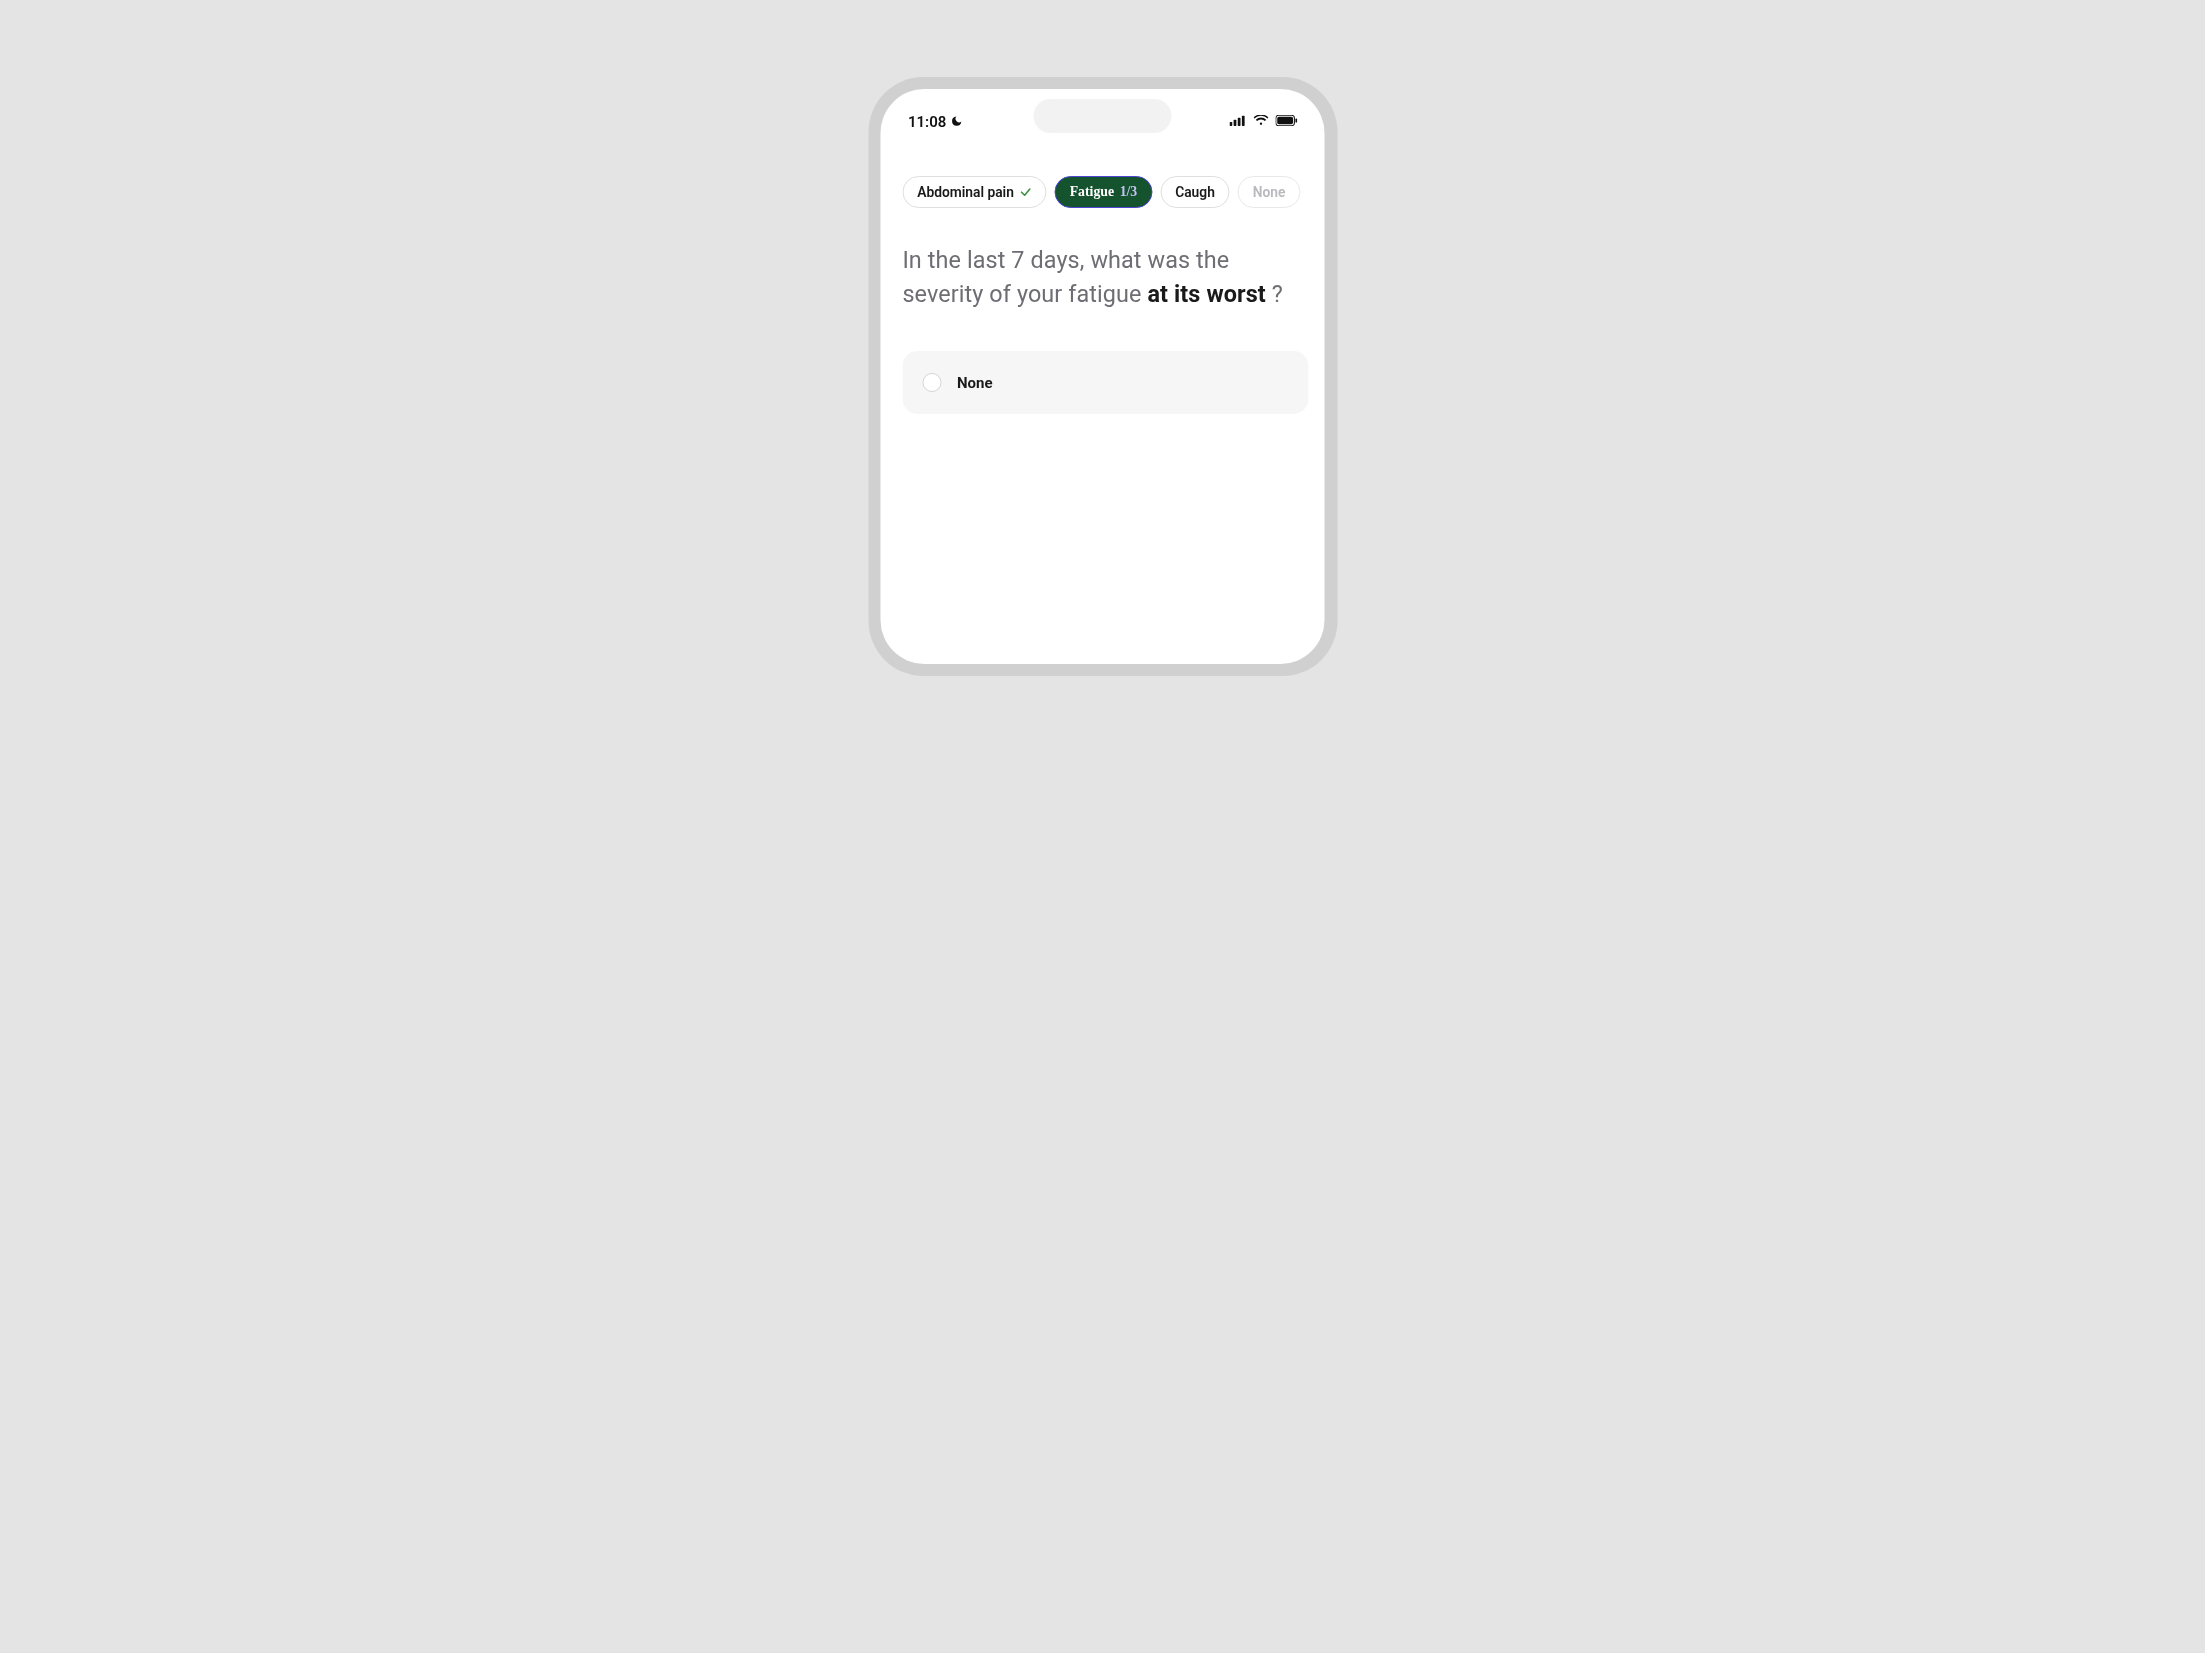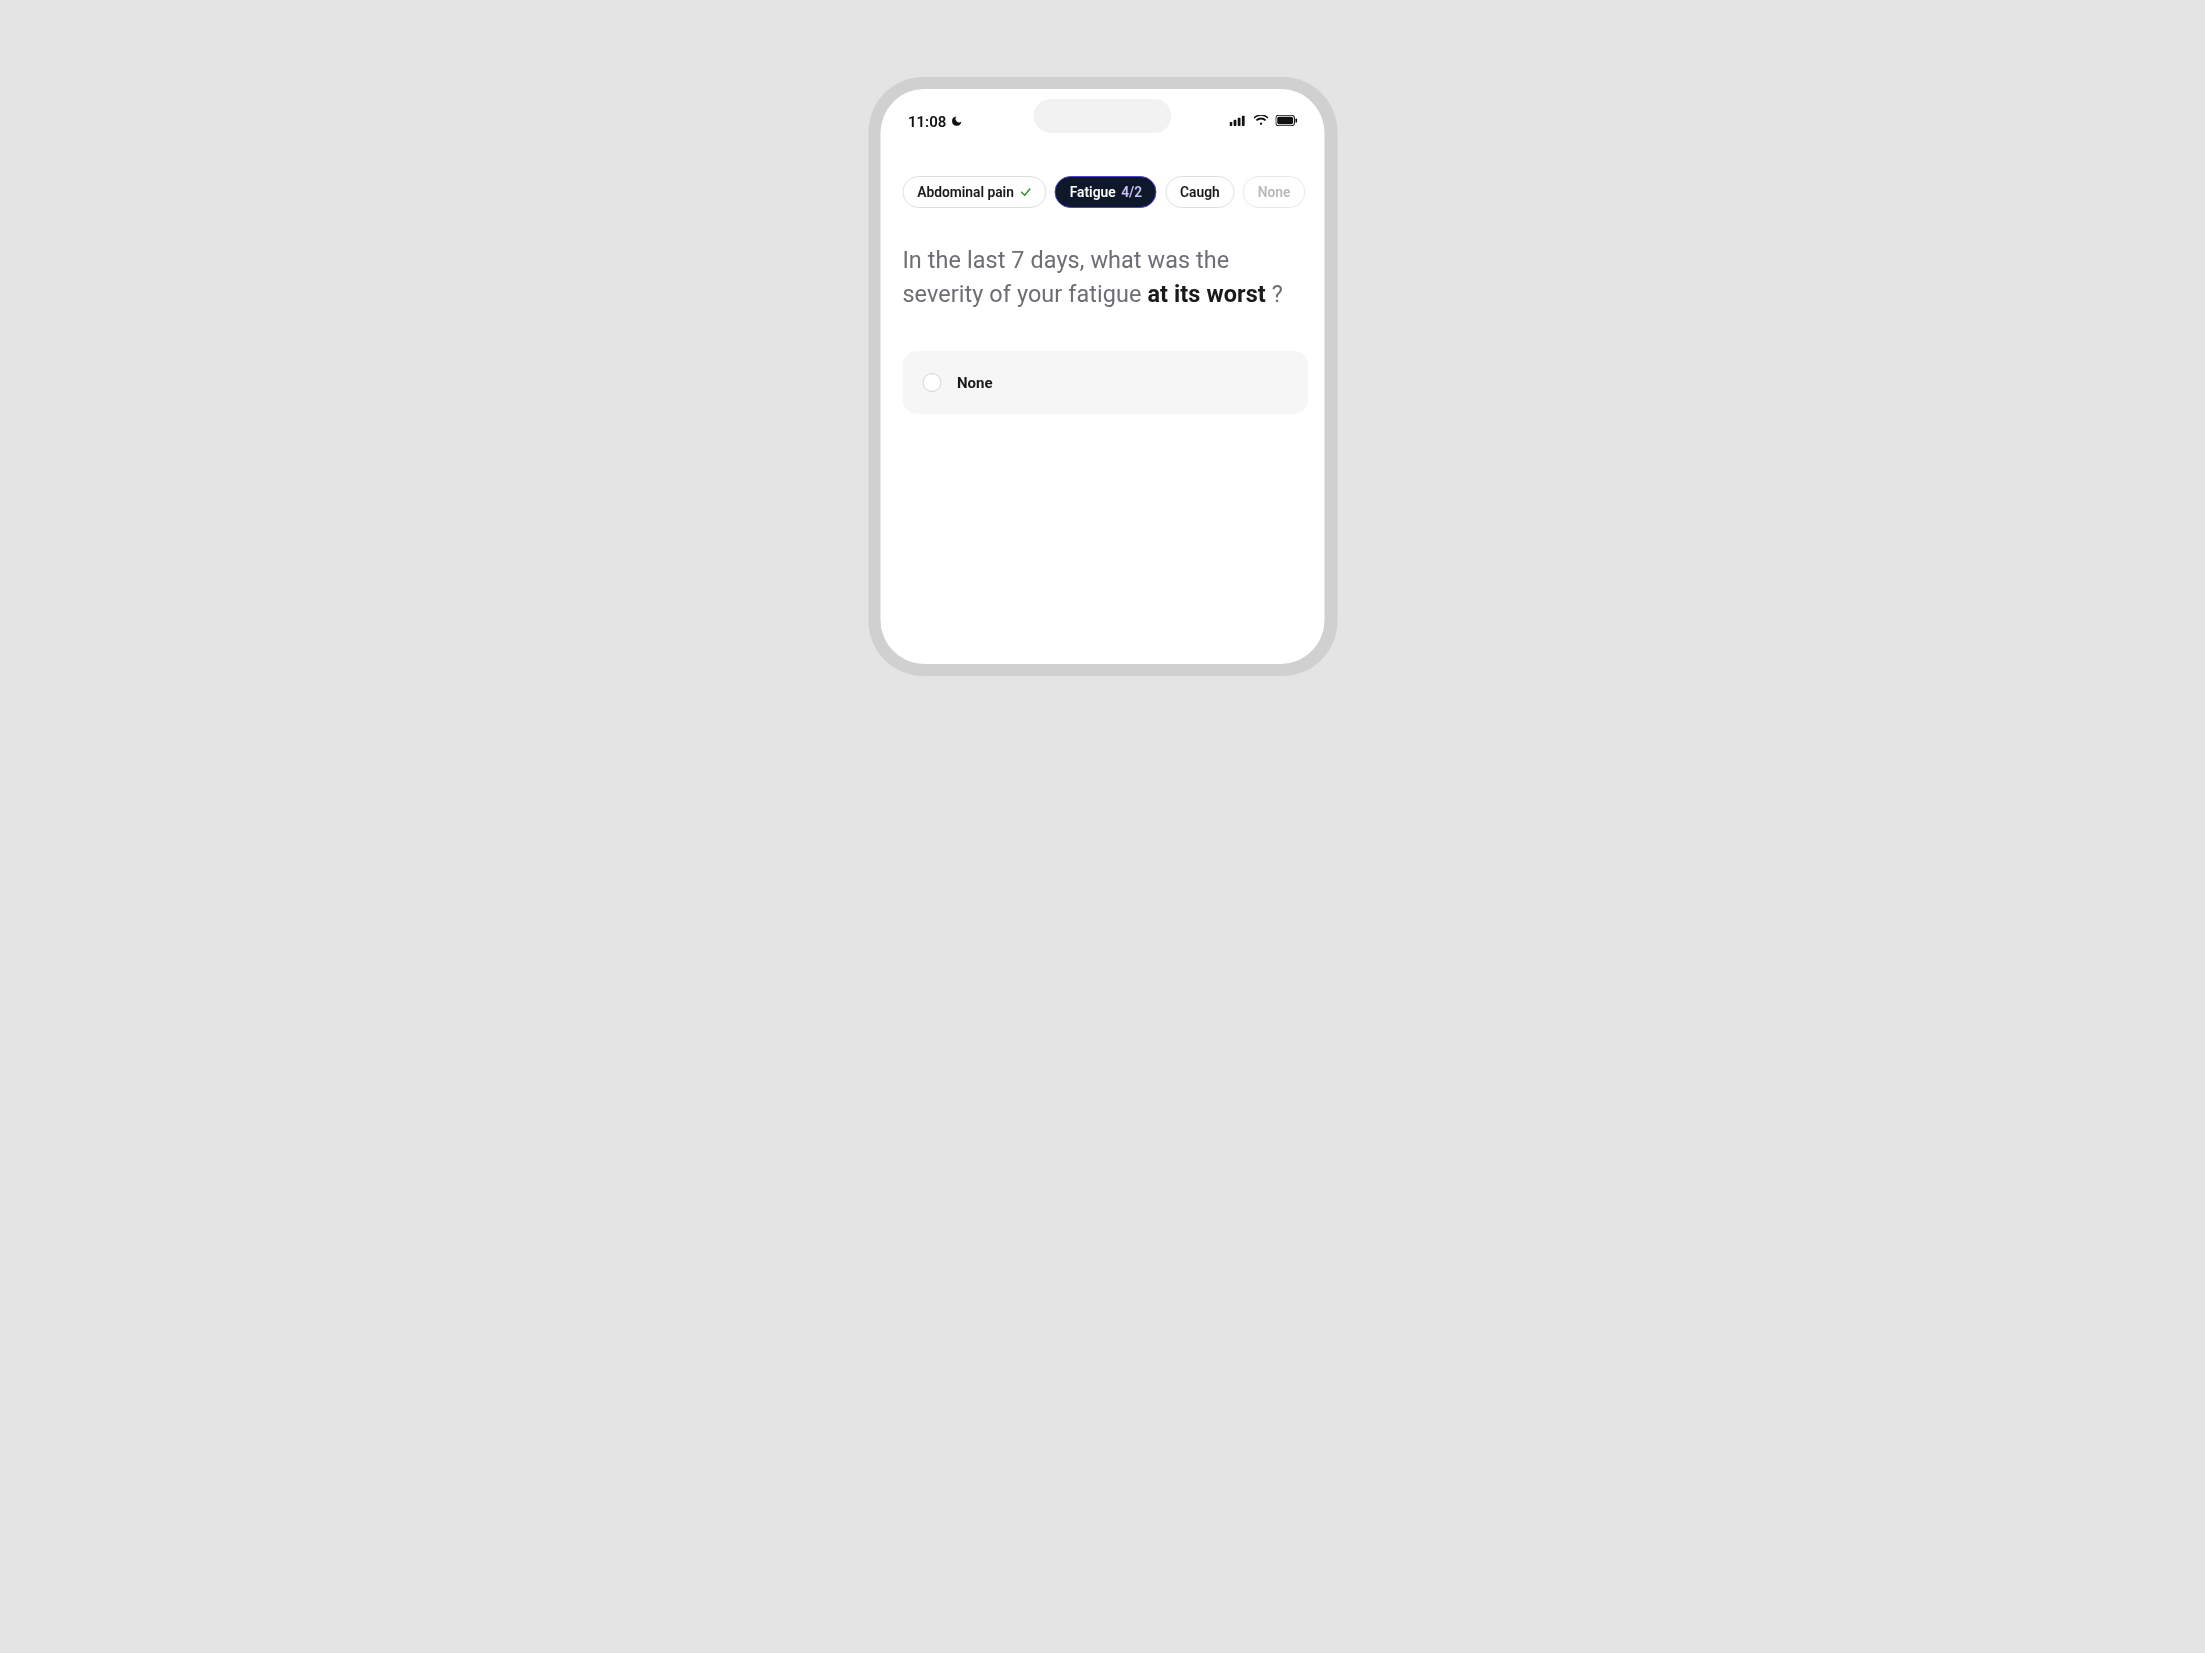--- a/index.html
+++ b/index.html
@@ -84,23 +84,24 @@
     padding: 0 13.8px;
     border-radius: 18px;
     border: 1px solid #dedde1;
     background: #fff;
     font-size: 13.8px;
     font-weight: 600;
     color: #1a1a1a;
     flex-shrink: 0;
   }
   .chip.active {
-    background: #0f172a;
+    background: #14532d;
     border-color: #4d44d2;
     color: #fff;
+    font-family: Liberation Serif, serif;
   }
   .chip.active .chip-count { color: #c7c3f4; font-weight: 600; }
   .chip.faded { color: #b9b9bd; border-color: #e8e8ea; }
   .chip .check { display: inline-flex; }
   .question {
     margin-top: 36px;
     font-size: 23.4px;
     line-height: 1.45;
     color: #6d6d74;
     font-weight: 400;
@@ -199,21 +200,21 @@
           <div class="chip">
             <span>Abdominal pain</span>
             <span class="check">
               <svg width="12.4" height="12.4" viewBox="0 0 24 24" fill="none" stroke="#3a8f3a" stroke-width="3" stroke-linecap="round" stroke-linejoin="round">
                   <polyline points="4 12 10 18 20 6"></polyline>
                 </svg>
             </span>
           </div>
           <div class="chip active">
             <span>Fatigue</span>
-            <span class="chip-count">4/2</span>
+            <span class="chip-count">1/3</span>
           </div>
           <div class="chip">
             <span>Caugh</span>
           </div>
           <div class="chip faded">
             <span>None</span>
           </div>
         </div>
 
         <div class="question">

